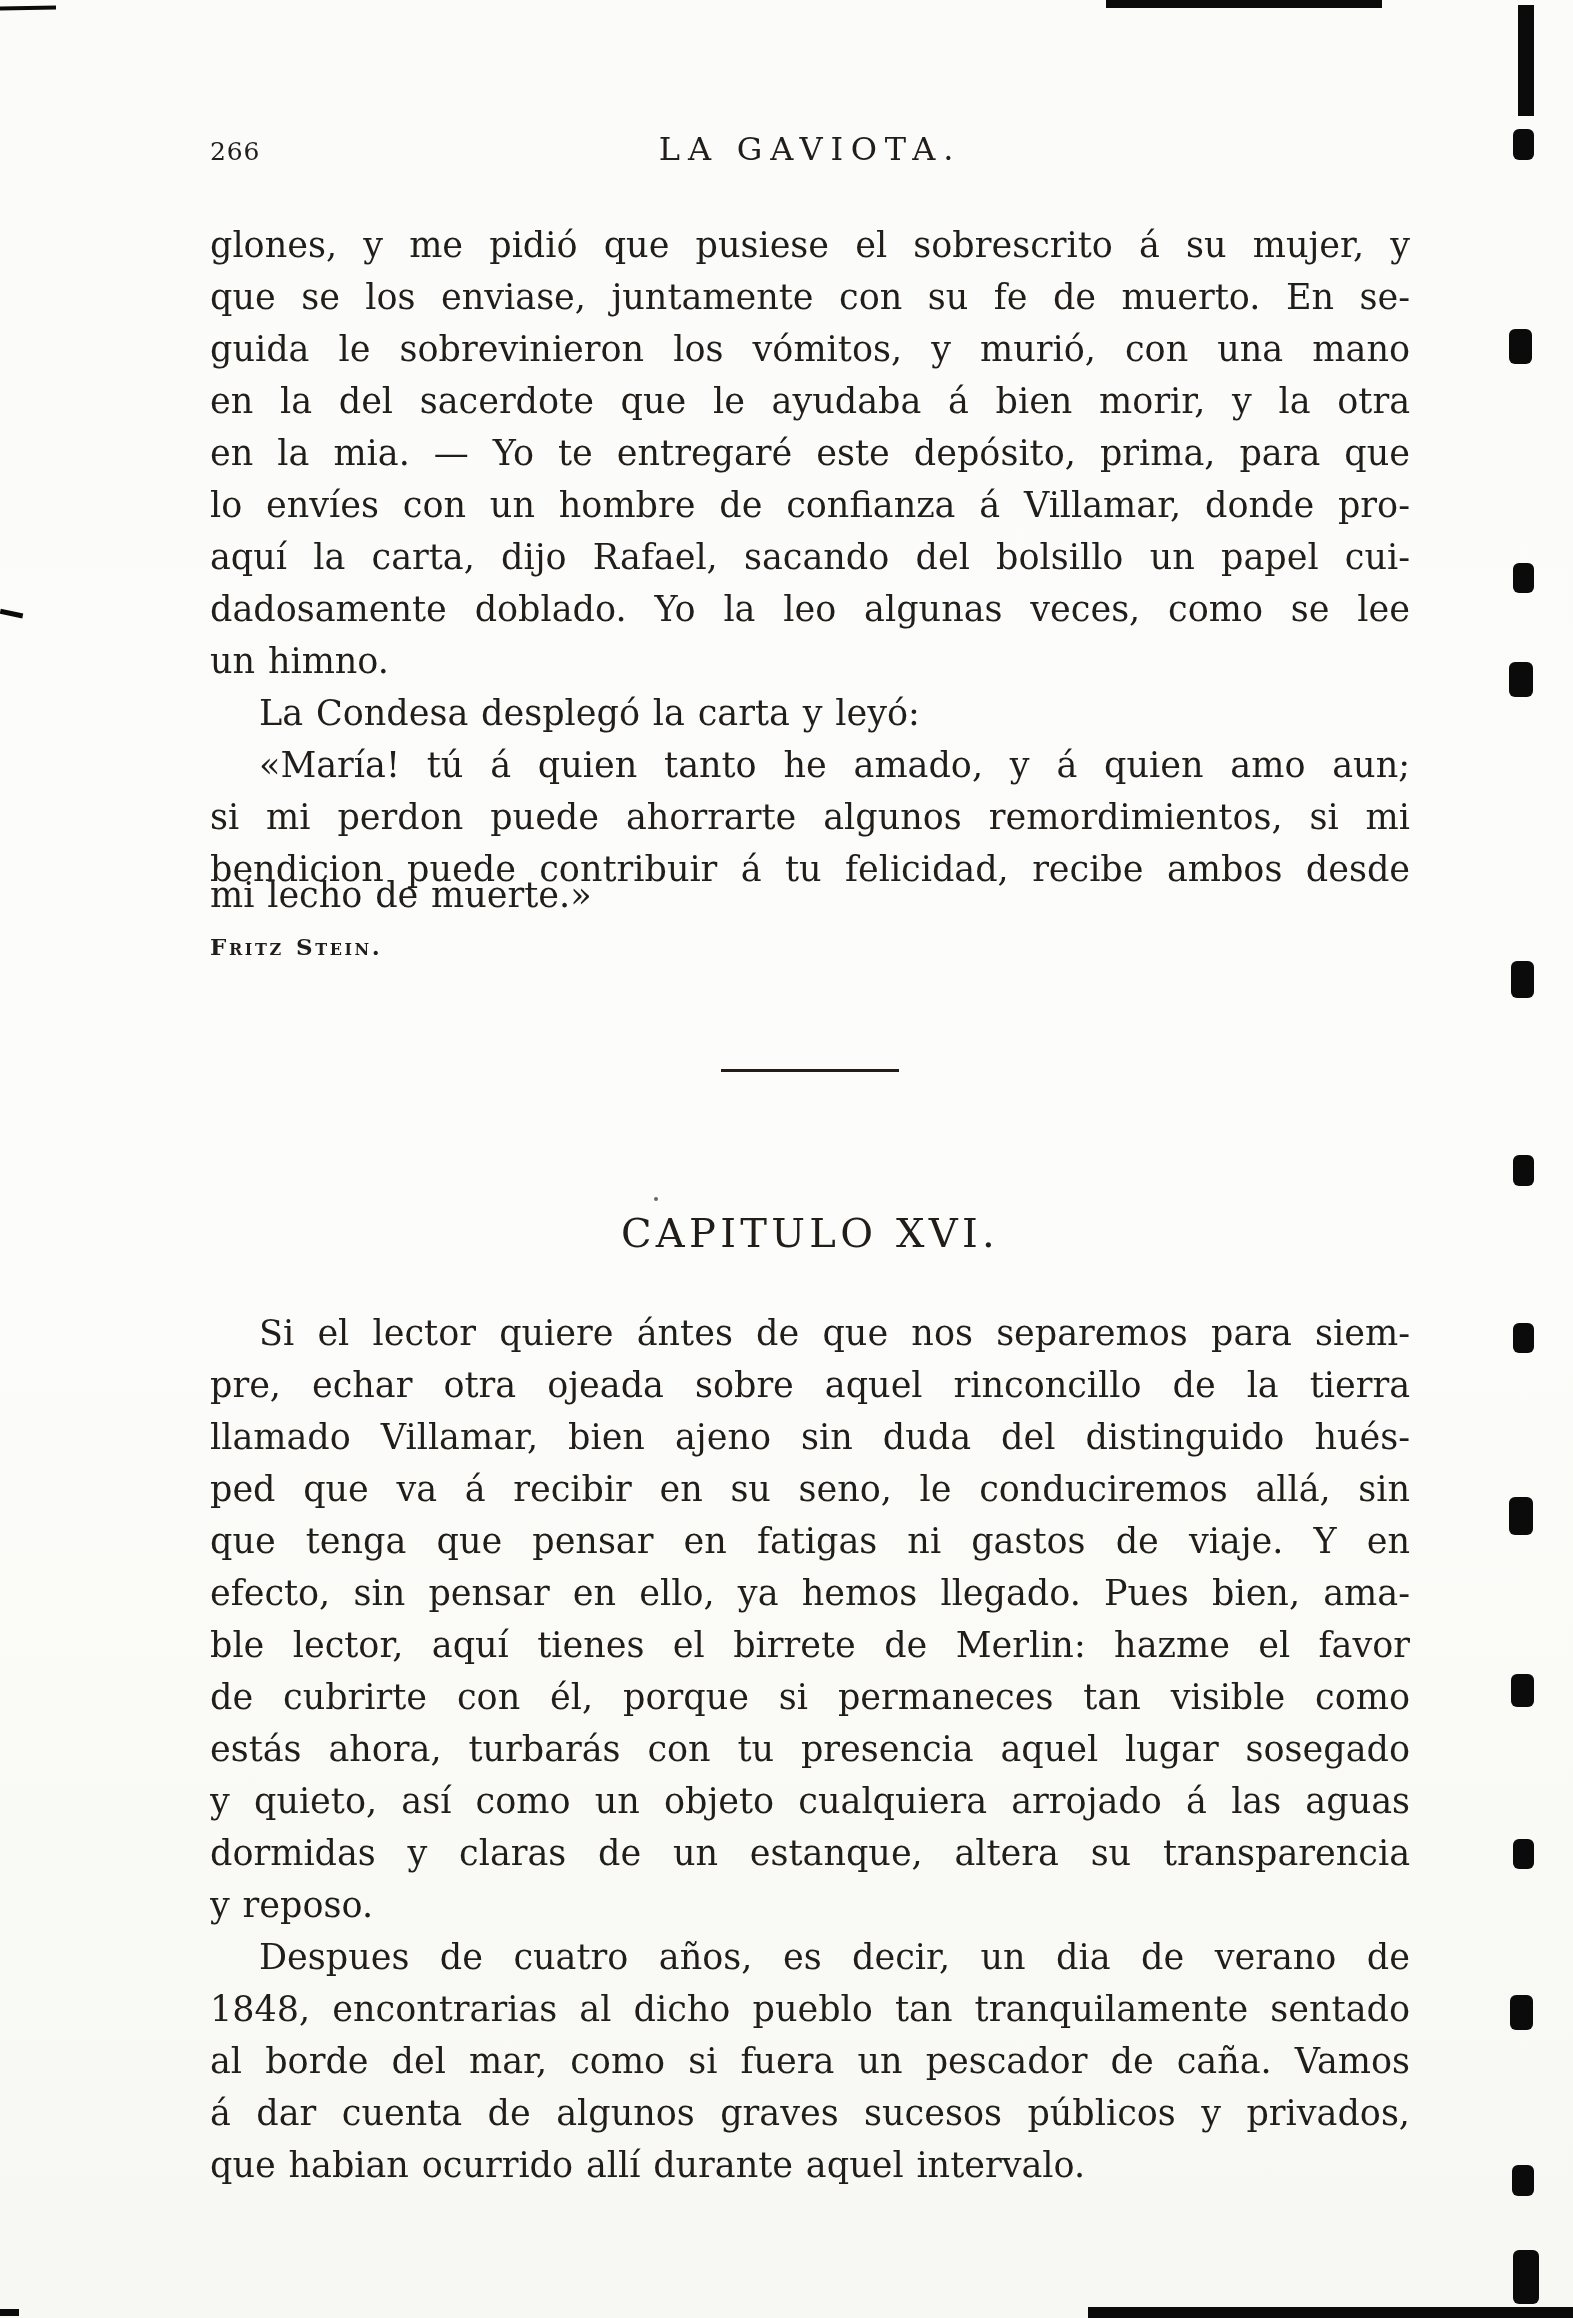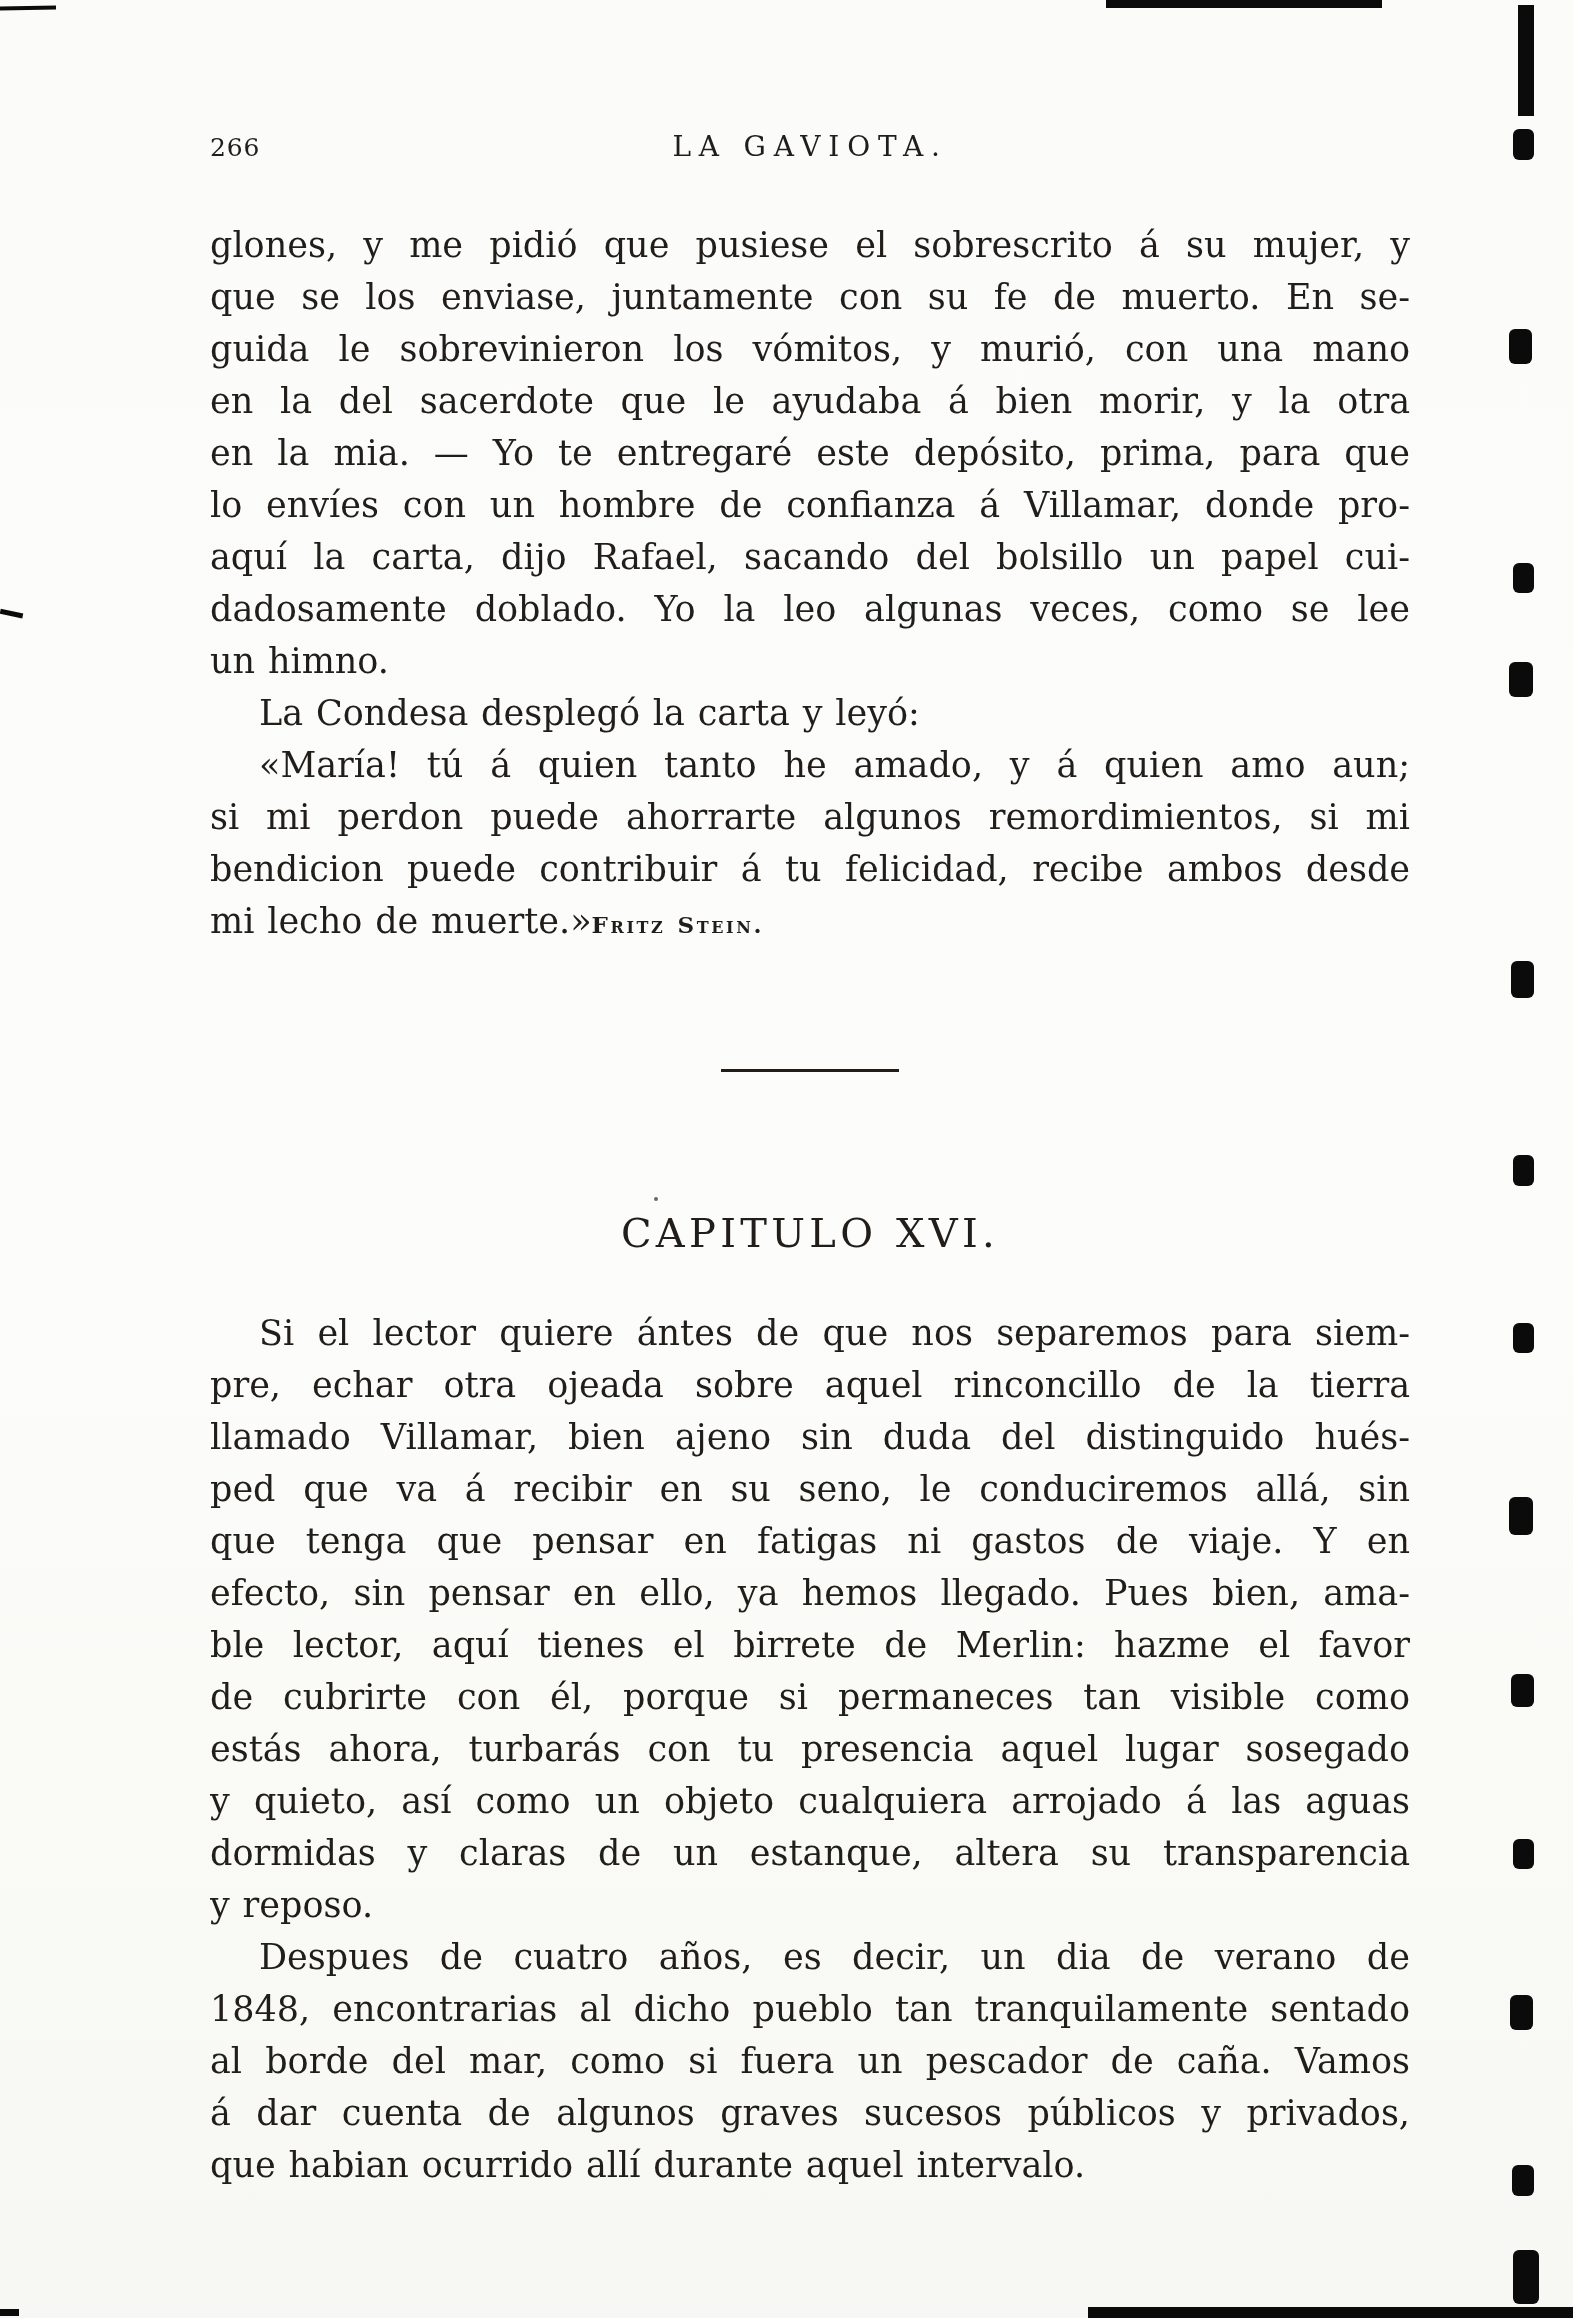--- a/index.html
+++ b/index.html
@@ -27,21 +27,21 @@
     display: grid;
     grid-template-columns: 1fr auto 1fr;
     align-items: baseline;
   }
   .page-number {
     font-size: 25px;
     justify-self: start;
     letter-spacing: 0.9px;
   }
   .running-title {
-    font-size: 28px;
+    font-size: 32px;
     letter-spacing: 7.8px;
     justify-self: center;
   }
   .header-spacer { justify-self: end; }
 
   
   .text-block {
     position: absolute;
     left: 210px;
     top: 219px;
@@ -60,22 +60,23 @@
   .line.last {
     text-align: center;
     text-align-last: left;
   }
   .line.indent { text-indent: 49px; }
 
   .letter-close {
     height: 52px;
     line-height: 52px;
     display: flex;
-    justify-content: flex-start;
+    justify-content: center;
     align-items: baseline;
+    flex-direction: column;
   }
   .signature {
     font-variant: small-caps;
     font-variant-caps: small-caps;
     letter-spacing: 2.6px;
     padding-right: 78px;
     font-size: 23px;
     font-weight: bold;
   }
 

